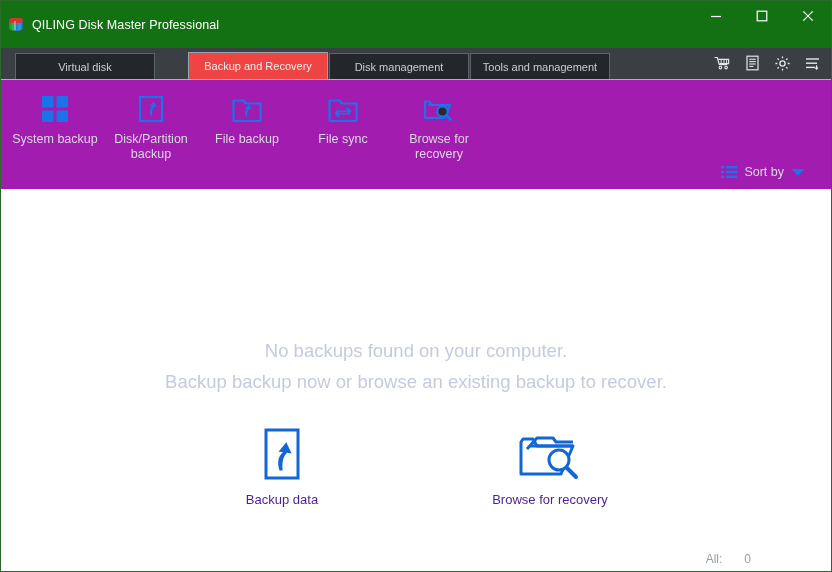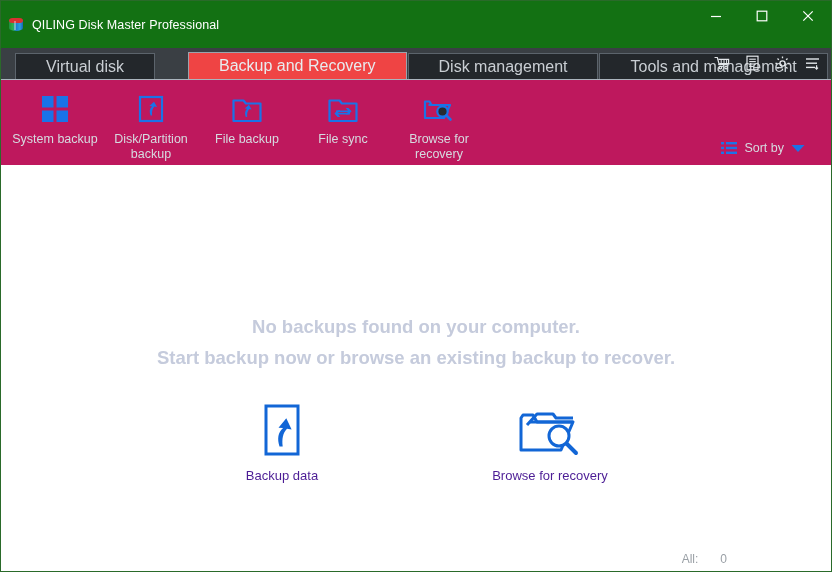--- a/index.html
+++ b/index.html
@@ -96,25 +96,25 @@
     box-sizing: border-box;
   }
   .tab {
     height: 26px;
     min-width: 140px;
     box-sizing: border-box;
     background: #23272b;
     border: 1px solid #5c646c;
     border-bottom: none;
     color: #c9ced3;
-    font-size: 16px;
+    font-size: 11px;
     display: flex;
     align-items: center;
     justify-content: center;
-    padding: 0 30px;
+    padding: 0 6px;
     margin-right: 1px;
     cursor: default;
     white-space: nowrap;
   }
   .tab.active {
     background: #ef4444;
     border-color: #9aa4ad;
     color: #e8ecef;
     height: 27px;
     margin-left: 32px;
@@ -131,22 +131,22 @@
     width: 26px;
     height: 24px;
     display: flex;
     align-items: center;
     justify-content: center;
     cursor: default;
   }
 
   
   .toolbar {
-    height: 86px;
-    background: #be185d;
+    height: 110px;
+    background: #a21caf;
     border-top: 1px solid #aab4bd;
     flex: 0 0 auto;
     display: flex;
     align-items: flex-start;
     position: relative;
     box-sizing: border-box;
   }
   .tool-items {
     display: flex;
     align-items: flex-start;
@@ -197,21 +197,21 @@
     display: flex;
     flex-direction: column;
     align-items: center;
     overflow: hidden;
   }
   .empty-msg {
     margin-top: 146px;
     text-align: center;
     color: #c5cbdc;
     font-size: 18.5px;
-    font-weight: bold;
+    font-weight: normal;
     line-height: 31px;
     user-select: none;
   }
   .empty-msg div { white-space: nowrap; }
   .actions {
     margin-top: 30px;
     display: flex;
     gap: 118px;
     align-items: flex-start;
   }
@@ -236,21 +236,21 @@
   }
 
   
   .statusbar {
     position: absolute;
     left: 0; right: 0; bottom: 0;
     height: 24px;
     display: flex;
     align-items: center;
     justify-content: flex-end;
-    padding-right: 104px;
+    padding-right: 80px;
     font-size: 12px;
     color: #9aa0a6;
     gap: 22px;
     box-sizing: border-box;
   }
 </style>
 </head>
 <body>
 
 <div class="window">
@@ -419,21 +419,21 @@
       <svg width="14" height="9" viewBox="0 0 14 9">
         <path d="M0.5 1 L7 8 L13.5 1 Z" fill="#1a73e8"></path>
       </svg>
     </div>
   </div>
 
   <div class="content">
 
     <div class="empty-msg">
       <div>No backups found on your computer.</div>
-      <div>Start backup now or browse an existing backup to recover.</div>
+      <div>Backup backup now or browse an existing backup to recover.</div>
     </div>
 
     <div class="actions">
 
       <div class="action">
         <div class="ac-icon">
           <svg width="46" height="54" viewBox="0 0 46 54">
             <rect x="7" y="2" width="32" height="48" fill="none" stroke="#1266d6" stroke-width="3"></rect>
             <path d="M20.5 42.5c-2.4-7.6-1.6-14 3.6-18.4l-4.6-0.3 7.8-9.6 5.3 11.4-4.6-0.9c-4.2 4.2-5.2 10.3-4.3 17.8z" fill="#1266d6"></path>
           </svg>

